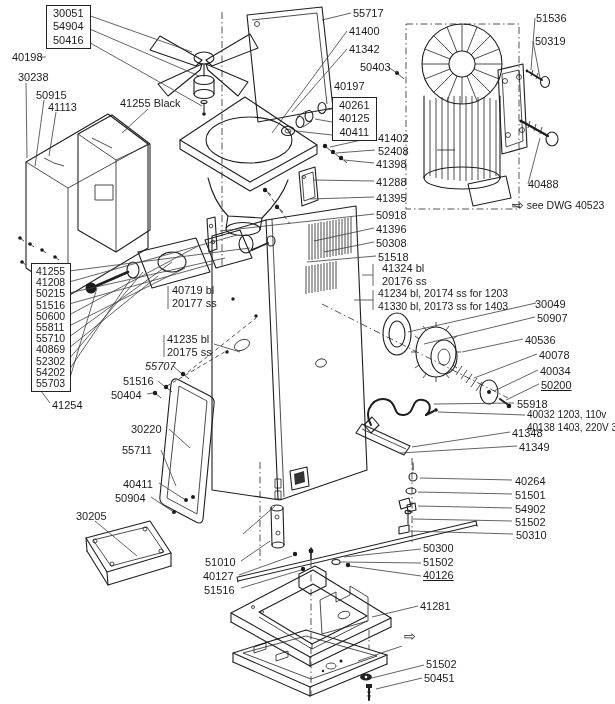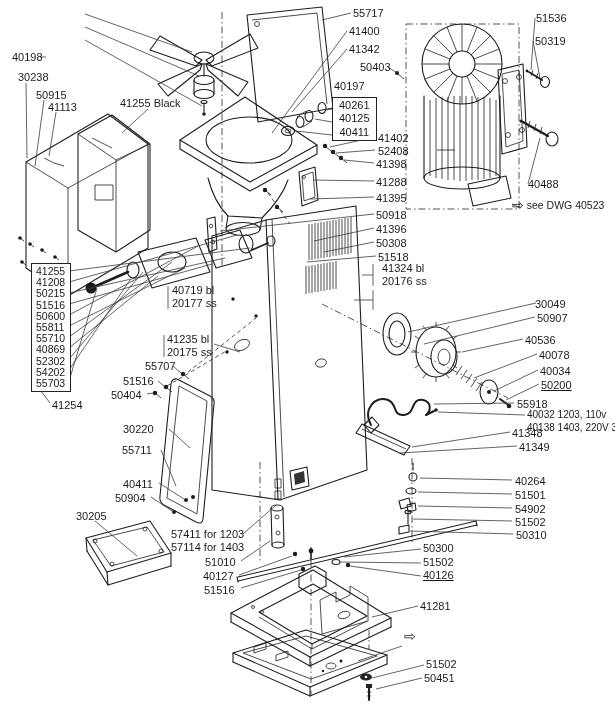--- a/index.html
+++ b/index.html
@@ -543,20 +543,27 @@
           <div class="c-line">51518</div>
         </span>
   </div>
       <div class="callout" style="left: 382px; top: 262px;">
 
     <span class="c-lines">
           <div class="c-line">41324 bl</div>
           <div class="c-line">20176 ss</div>
         </span>
   </div>
+      <div class="callout" style="left: 378px; top: 287px; font-size: 10.5px;">
+
+    <span class="c-lines">
+          <div class="c-line">41234 bl, 20174 ss for 1203</div>
+          <div class="c-line">41330 bl, 20173 ss for 1403</div>
+        </span>
+  </div>
       <div class="callout" style="left: 535px; top: 298px;">
 
     <span class="c-lines">
           <div class="c-line">30049</div>
         </span>
   </div>
       <div class="callout" style="left: 537px; top: 312px;">
 
     <span class="c-lines">
           <div class="c-line">50907</div>
@@ -648,39 +655,39 @@
           <div class="c-line">20177 ss</div>
         </span>
   </div>
       <div class="callout" style="left: 167px; top: 333px;">
 
     <span class="c-lines">
           <div class="c-line">41235 bl</div>
           <div class="c-line">20175 ss</div>
         </span>
   </div>
-      <div class="callout" style="left: 145px; top: 360px;">
+      <div class="callout" style="left: 145px; top: 360px; font-style: italic;">
 
     <span class="c-lines">
           <div class="c-line">55707</div>
         </span>
   </div>
       <div class="callout" style="left: 123px; top: 375px;">
 
     <span class="c-lines">
           <div class="c-line">51516</div>
         </span>
   </div>
       <div class="callout" style="left: 111px; top: 389px;">
 
     <span class="c-lines">
           <div class="c-line">50404</div>
         </span>
   </div>
-      <div class="callout" style="left: 123px; top: 423px; align-items: center;">
+      <div class="callout" style="left: 131px; top: 423px; align-items: center;">
 
     <span class="c-lines">
           <div class="c-line">30220</div>
         </span>
   </div>
       <div class="callout" style="left: 122px; top: 444px;">
 
     <span class="c-lines">
           <div class="c-line">55711</div>
         </span>
@@ -694,27 +701,20 @@
       <div class="callout" style="left: 115px; top: 492px;">
 
     <span class="c-lines">
           <div class="c-line">50904</div>
         </span>
   </div>
       <div class="callout" style="left: 76px; top: 510px;">
 
     <span class="c-lines">
           <div class="c-line">30205</div>
-        </span>
-  </div>
-      <div class="callout" style="left: 171px; top: 528px;">
-
-    <span class="c-lines">
-          <div class="c-line">57411 for 1203</div>
-          <div class="c-line">57114 for 1403</div>
         </span>
   </div>
       <div class="callout" style="left: 205px; top: 556px;">
 
     <span class="c-lines">
           <div class="c-line">51010</div>
         </span>
   </div>
       <div class="callout" style="left: 203px; top: 570px;">
 
@@ -766,20 +766,25 @@
     <span class="c-lines">
           <div class="c-line">50451</div>
         </span>
   </div>
       <div class="callout" style="left: 52px; top: 399px;">
 
     <span class="c-lines">
           <div class="c-line">41254</div>
         </span>
   </div>
+      <div class="group-box md" style="left: 46px; top: 5px;">
+        <div>30051</div>
+        <div>54904</div>
+        <div>50416</div>
+      </div>
       <div class="group-box md" style="left: 332px; top: 97px;">
         <div>40261</div>
         <div>40125</div>
         <div>40411</div>
       </div>
       <div class="group-box sm" style="left: 31px; top: 263px;">
         <div>41255</div>
         <div>41208</div>
         <div>50215</div>
         <div>51516</div>

